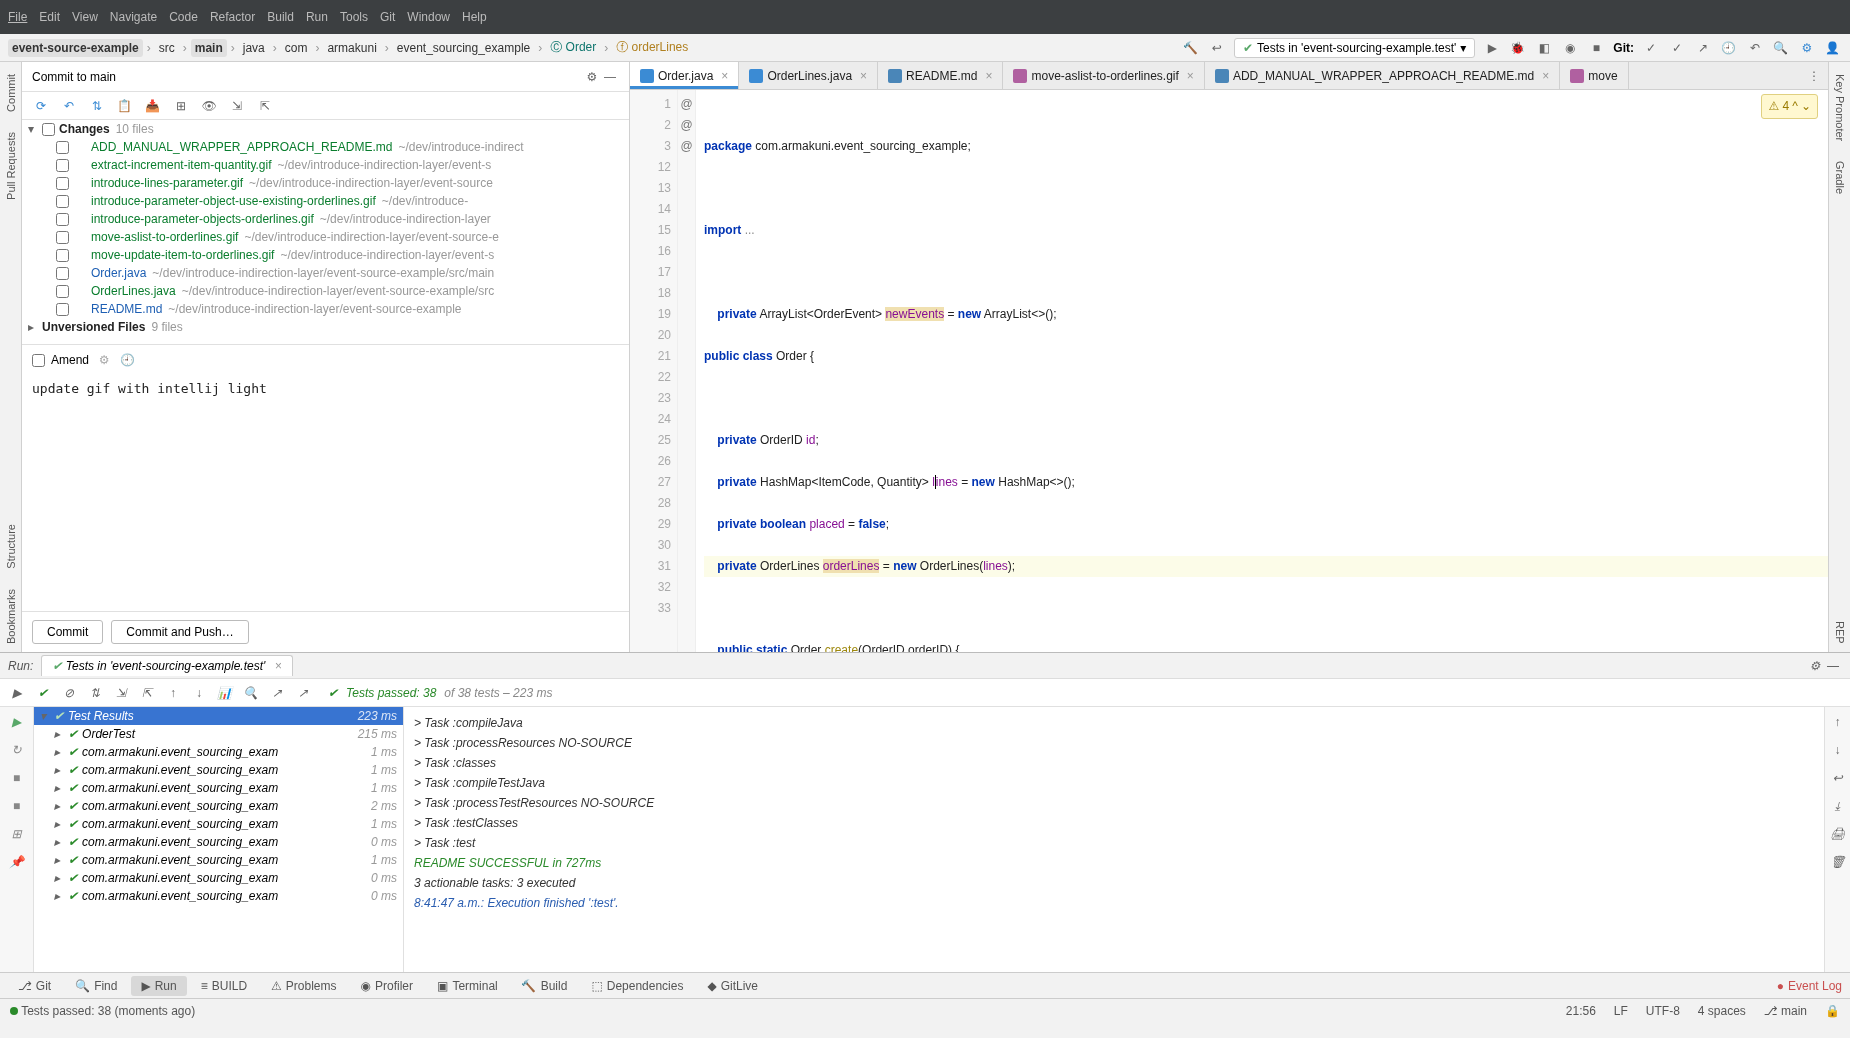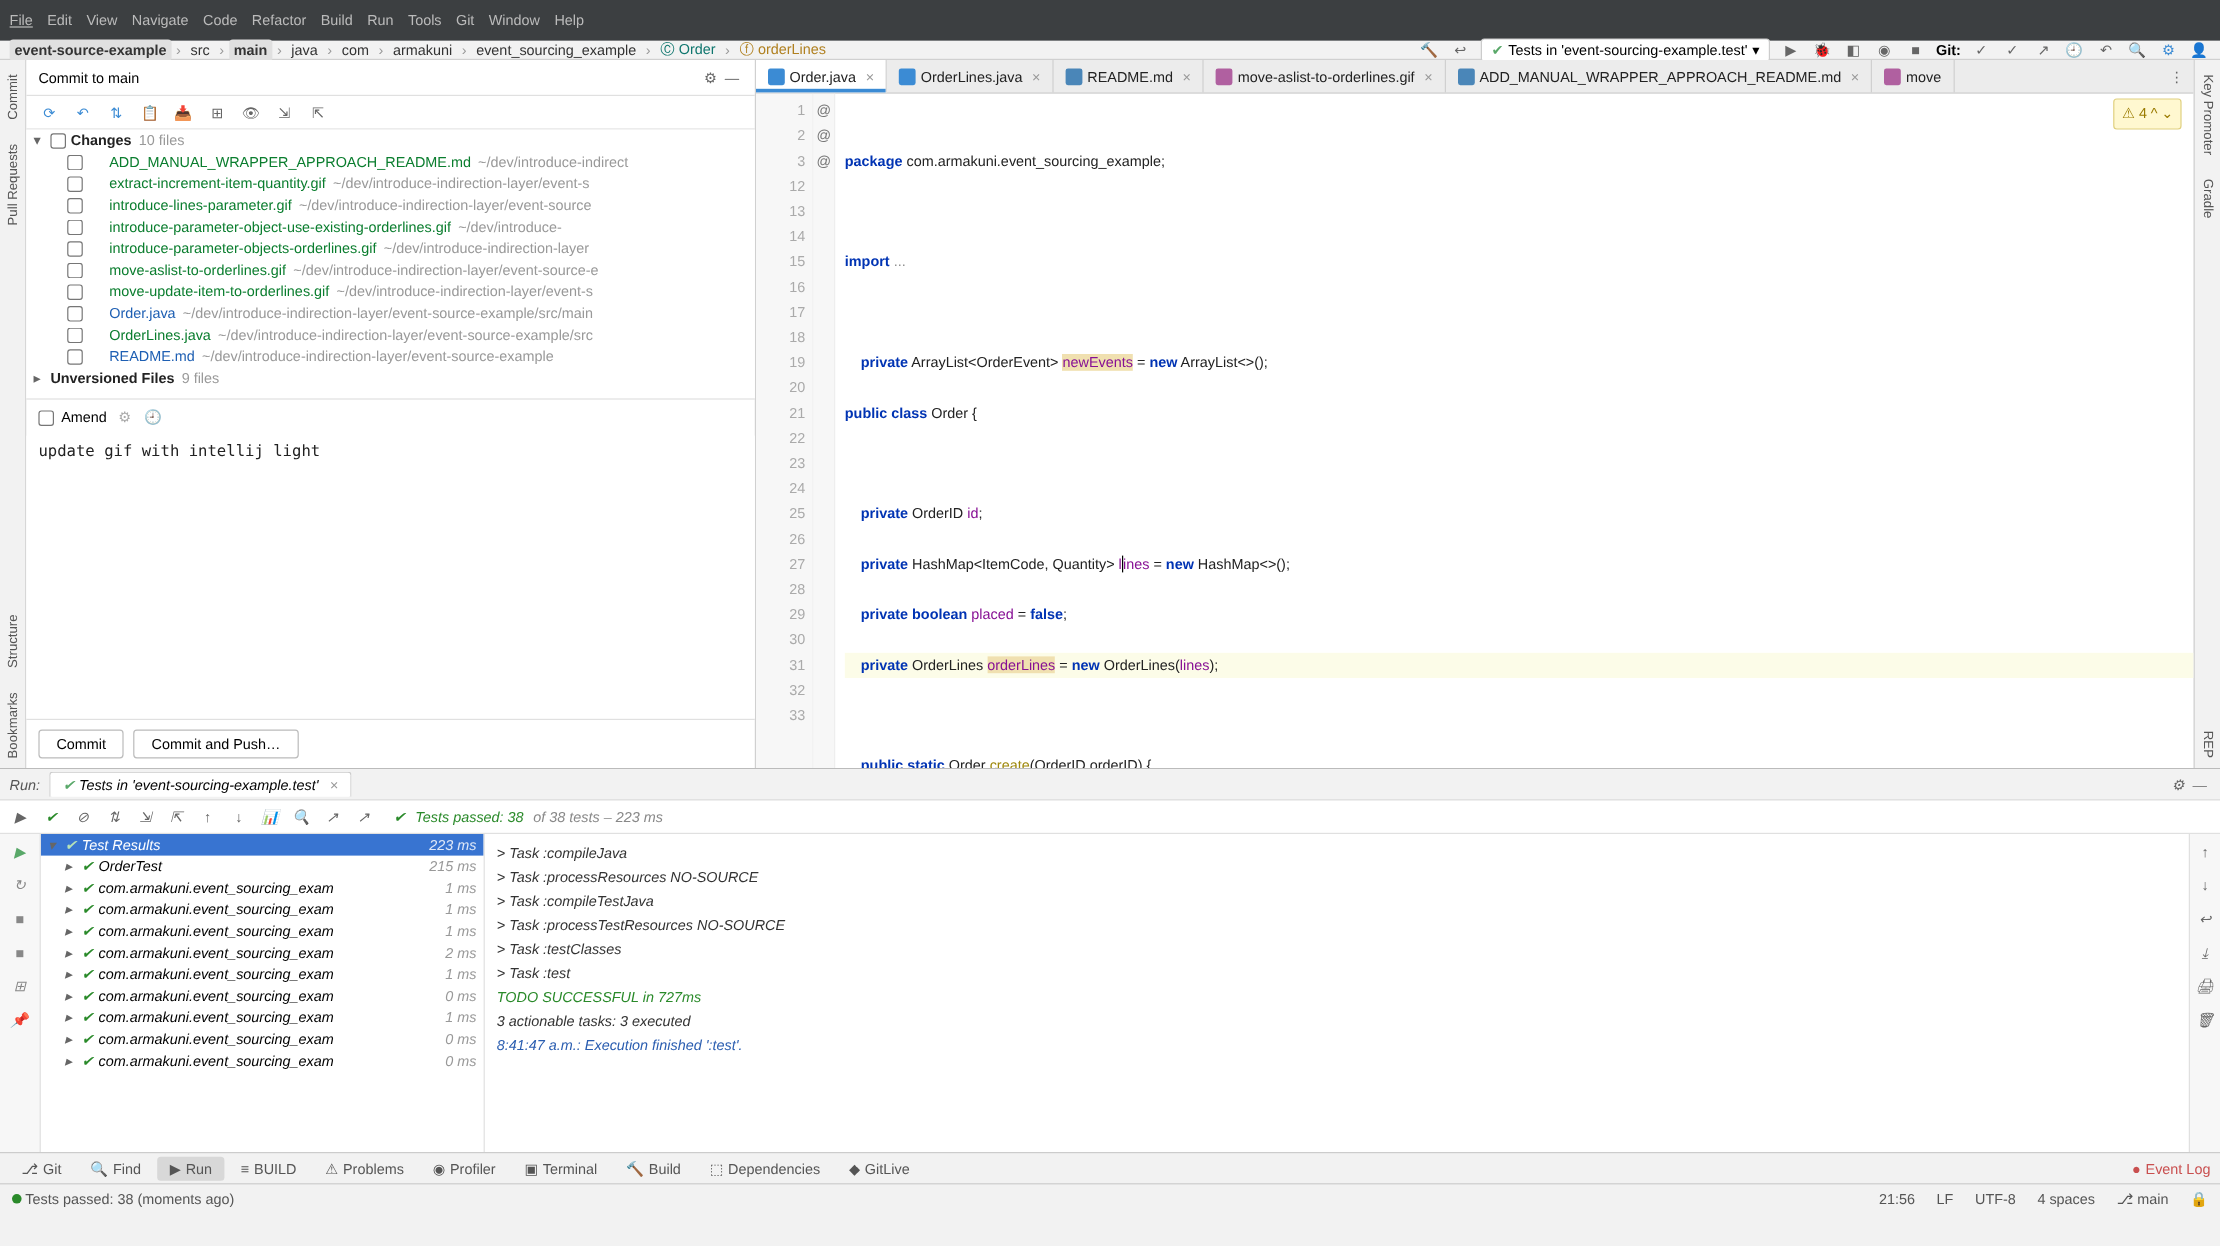--- a/index.html
+++ b/index.html
@@ -2,21 +2,21 @@
 <html><head>
 <meta charset="utf-8">
 <style>
 * { margin: 0; padding: 0; box-sizing: border-box; font-family: "Segoe UI", Arial, sans-serif; font-size: 12px; }
 body { background: #f2f2f2; overflow: hidden; width: 1850px; height: 1038px; }
 
 .navbar { background: #3c3f41; color: #bbb; height: 34px; display: flex; align-items: center; padding: 0 8px; gap: 12px; font-size: 12px; }
 .navbar span { cursor: pointer; }
 .navbar span:first-child { text-decoration: underline; }
 
-.breadcrumb-bar { background: #f2f2f2; border-bottom: 1px solid #d0d0d0; height: 16px; display: flex; align-items: center; padding: 0 8px; }
+.breadcrumb-bar { background: #f2f2f2; border-bottom: 1px solid #d0d0d0; height: 28px; display: flex; align-items: center; padding: 0 8px; }
 .breadcrumb { display: flex; align-items: center; gap: 4px; }
 .breadcrumb-item { padding: 2px 4px; color: #333; }
 .breadcrumb-item.bold { font-weight: bold; background: #e0e0e0; border-radius: 3px; }
 .breadcrumb-sep { color: #999; }
 .bc-order { color: #0f766e; }
 .bc-field { color: #b08020; }
 .breadcrumb-right { margin-left: auto; display: flex; gap: 8px; align-items: center; }
 .run-config { background: #fff; border: 1px solid #ccc; padding: 2px 8px; border-radius: 3px; display: flex; align-items: center; gap: 4px; }
 .tri-green { color: #59a869; }
 .git-label { font-weight: bold; }
@@ -547,25 +547,26 @@
             <span class="chev">▸</span>
             <span class="ok">✔</span>
             <span class="name">com.armakuni.event_sourcing_exam</span>
             <span class="dur">0 ms</span>
           </div>
         </div>
     </div>
     <div class="console" id="console">
         <div>&gt; Task :compileJava</div>
         <div>&gt; Task :processResources NO-SOURCE</div>
+        <div>&gt; Task :classes</div>
         <div>&gt; Task :compileTestJava</div>
         <div>&gt; Task :processTestResources NO-SOURCE</div>
         <div>&gt; Task :testClasses</div>
         <div>&gt; Task :test</div>
-        <div class="ok-line">TODO SUCCESSFUL in 727ms</div>
+        <div class="ok-line">README SUCCESSFUL in 727ms</div>
         <div>3 actionable tasks: 3 executed</div>
         <div class="blue">8:41:47 a.m.: Execution finished ':test'.</div>
       </div>
     <div class="run-right-strip">
       <span class="icon-btn">↑</span>
       <span class="icon-btn">↓</span>
       <span class="icon-btn">↩</span>
       <span class="icon-btn">⤓</span>
       <span class="icon-btn">🖨</span>
       <span class="icon-btn">🗑</span>

